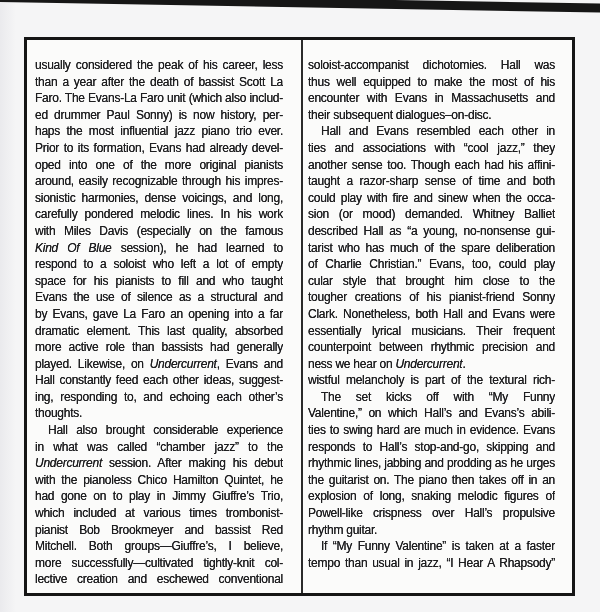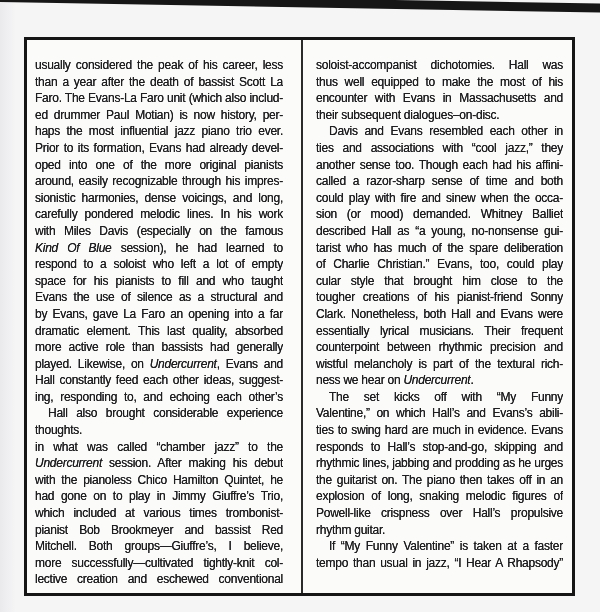--- a/index.html
+++ b/index.html
@@ -56,21 +56,21 @@
   .col {
     position: absolute;
     top: 17px;
     font-size: 12px;
     line-height: 16.6px;
     letter-spacing: -0.25px;
     color: var(--text-c, #1e1e20);
     text-shadow: 0 0 0.4px currentColor;
   }
   .col.left  { left: 8px;   width: 248px; }
-  .col.right { left: 289px; width: 247px; }
+  .col.right { left: 281px; width: 247px; }
 
   .line {
     height: 16.6px;
     overflow: hidden;
     text-align: justify;
     text-align-last: justify;
   }
   .line.end { text-align-last: left; }
   .line.ind { text-indent: 13px; }
   .line em  { }
@@ -79,71 +79,71 @@
 <body>
 
 <div class="scan">
   <div class="edge-top"></div>
   <div class="frame">
     <div class="divider"></div>
     <div class="col left" id="col-left">
         <div class="line">usually considered the peak of his career, less</div>
         <div class="line">than a year after the death of bassist Scott La</div>
         <div class="line">Faro. The Evans-La Faro unit (which also includ-</div>
-        <div class="line">ed drummer Paul Motian) is now history, per-</div>
+        <div class="line">ed drummer Paul Sonny) is now history, per-</div>
         <div class="line">haps the most influential jazz piano trio ever.</div>
         <div class="line">Prior to its formation, Evans had already devel-</div>
         <div class="line">oped into one of the more original pianists</div>
         <div class="line">around, easily recognizable through his impres-</div>
         <div class="line">sionistic harmonies, dense voicings, and long,</div>
         <div class="line">carefully pondered melodic lines. In his work</div>
         <div class="line">with Miles Davis (especially on the famous</div>
         <div class="line"><em>Kind Of Blue</em> session), he had learned to</div>
         <div class="line">respond to a soloist who left a lot of empty</div>
         <div class="line">space for his pianists to fill and who taught</div>
         <div class="line">Evans the use of silence as a structural and</div>
         <div class="line">by Evans, gave La Faro an opening into a far</div>
         <div class="line">dramatic element. This last quality, absorbed</div>
         <div class="line">more active role than bassists had generally</div>
         <div class="line">played. Likewise, on <em>Undercurrent</em>, Evans and</div>
         <div class="line">Hall constantly feed each other ideas, suggest-</div>
         <div class="line">ing, responding to, and echoing each other’s</div>
+        <div class="line end">thoughts.</div>
         <div class="line ind">Hall also brought considerable experience</div>
-        <div class="line end">thoughts.</div>
         <div class="line">in what was called “chamber jazz” to the</div>
         <div class="line"><em>Undercurrent</em> session. After making his debut</div>
         <div class="line">with the pianoless Chico Hamilton Quintet, he</div>
         <div class="line">had gone on to play in Jimmy Giuffre’s Trio,</div>
         <div class="line">which included at various times trombonist-</div>
         <div class="line">pianist Bob Brookmeyer and bassist Red</div>
         <div class="line">Mitchell. Both groups—Giuffre’s, I believe,</div>
         <div class="line">more successfully—cultivated tightly-knit col-</div>
         <div class="line">lective creation and eschewed conventional</div>
       </div>
     <div class="col right" id="col-right">
         <div class="line">soloist-accompanist dichotomies. Hall was</div>
         <div class="line">thus well equipped to make the most of his</div>
         <div class="line">encounter with Evans in Massachusetts and</div>
         <div class="line end">their subsequent dialogues–on-disc.</div>
-        <div class="line ind">Davis and Evans resembled each other in</div>
+        <div class="line ind">Hall and Evans resembled each other in</div>
         <div class="line">ties and associations with “cool jazz,” they</div>
         <div class="line">another sense too. Though each had his affini-</div>
-        <div class="line">called a razor-sharp sense of time and both</div>
+        <div class="line">taught a razor-sharp sense of time and both</div>
         <div class="line">could play with fire and sinew when the occa-</div>
         <div class="line">sion (or mood) demanded. Whitney Balliet</div>
         <div class="line">described Hall as “a young, no-nonsense gui-</div>
         <div class="line">tarist who has much of the spare deliberation</div>
         <div class="line">of Charlie Christian.” Evans, too, could play</div>
         <div class="line">cular style that brought him close to the</div>
         <div class="line">tougher creations of his pianist-friend Sonny</div>
         <div class="line">Clark. Nonetheless, both Hall and Evans were</div>
         <div class="line">essentially lyrical musicians. Their frequent</div>
         <div class="line">counterpoint between rhythmic precision and</div>
+        <div class="line end">ness we hear on <em>Undercurrent</em>.</div>
         <div class="line">wistful melancholy is part of the textural rich-</div>
-        <div class="line end">ness we hear on <em>Undercurrent</em>.</div>
         <div class="line ind">The set kicks off with “My Funny</div>
         <div class="line">Valentine,” on which Hall’s and Evans’s abili-</div>
         <div class="line">ties to swing hard are much in evidence. Evans</div>
         <div class="line">responds to Hall’s stop-and-go, skipping and</div>
         <div class="line">rhythmic lines, jabbing and prodding as he urges</div>
         <div class="line">the guitarist on. The piano then takes off in an</div>
         <div class="line">explosion of long, snaking melodic figures of</div>
         <div class="line">Powell-like crispness over Hall’s propulsive</div>
         <div class="line end">rhythm guitar.</div>
         <div class="line ind">If “My Funny Valentine” is taken at a faster</div>

